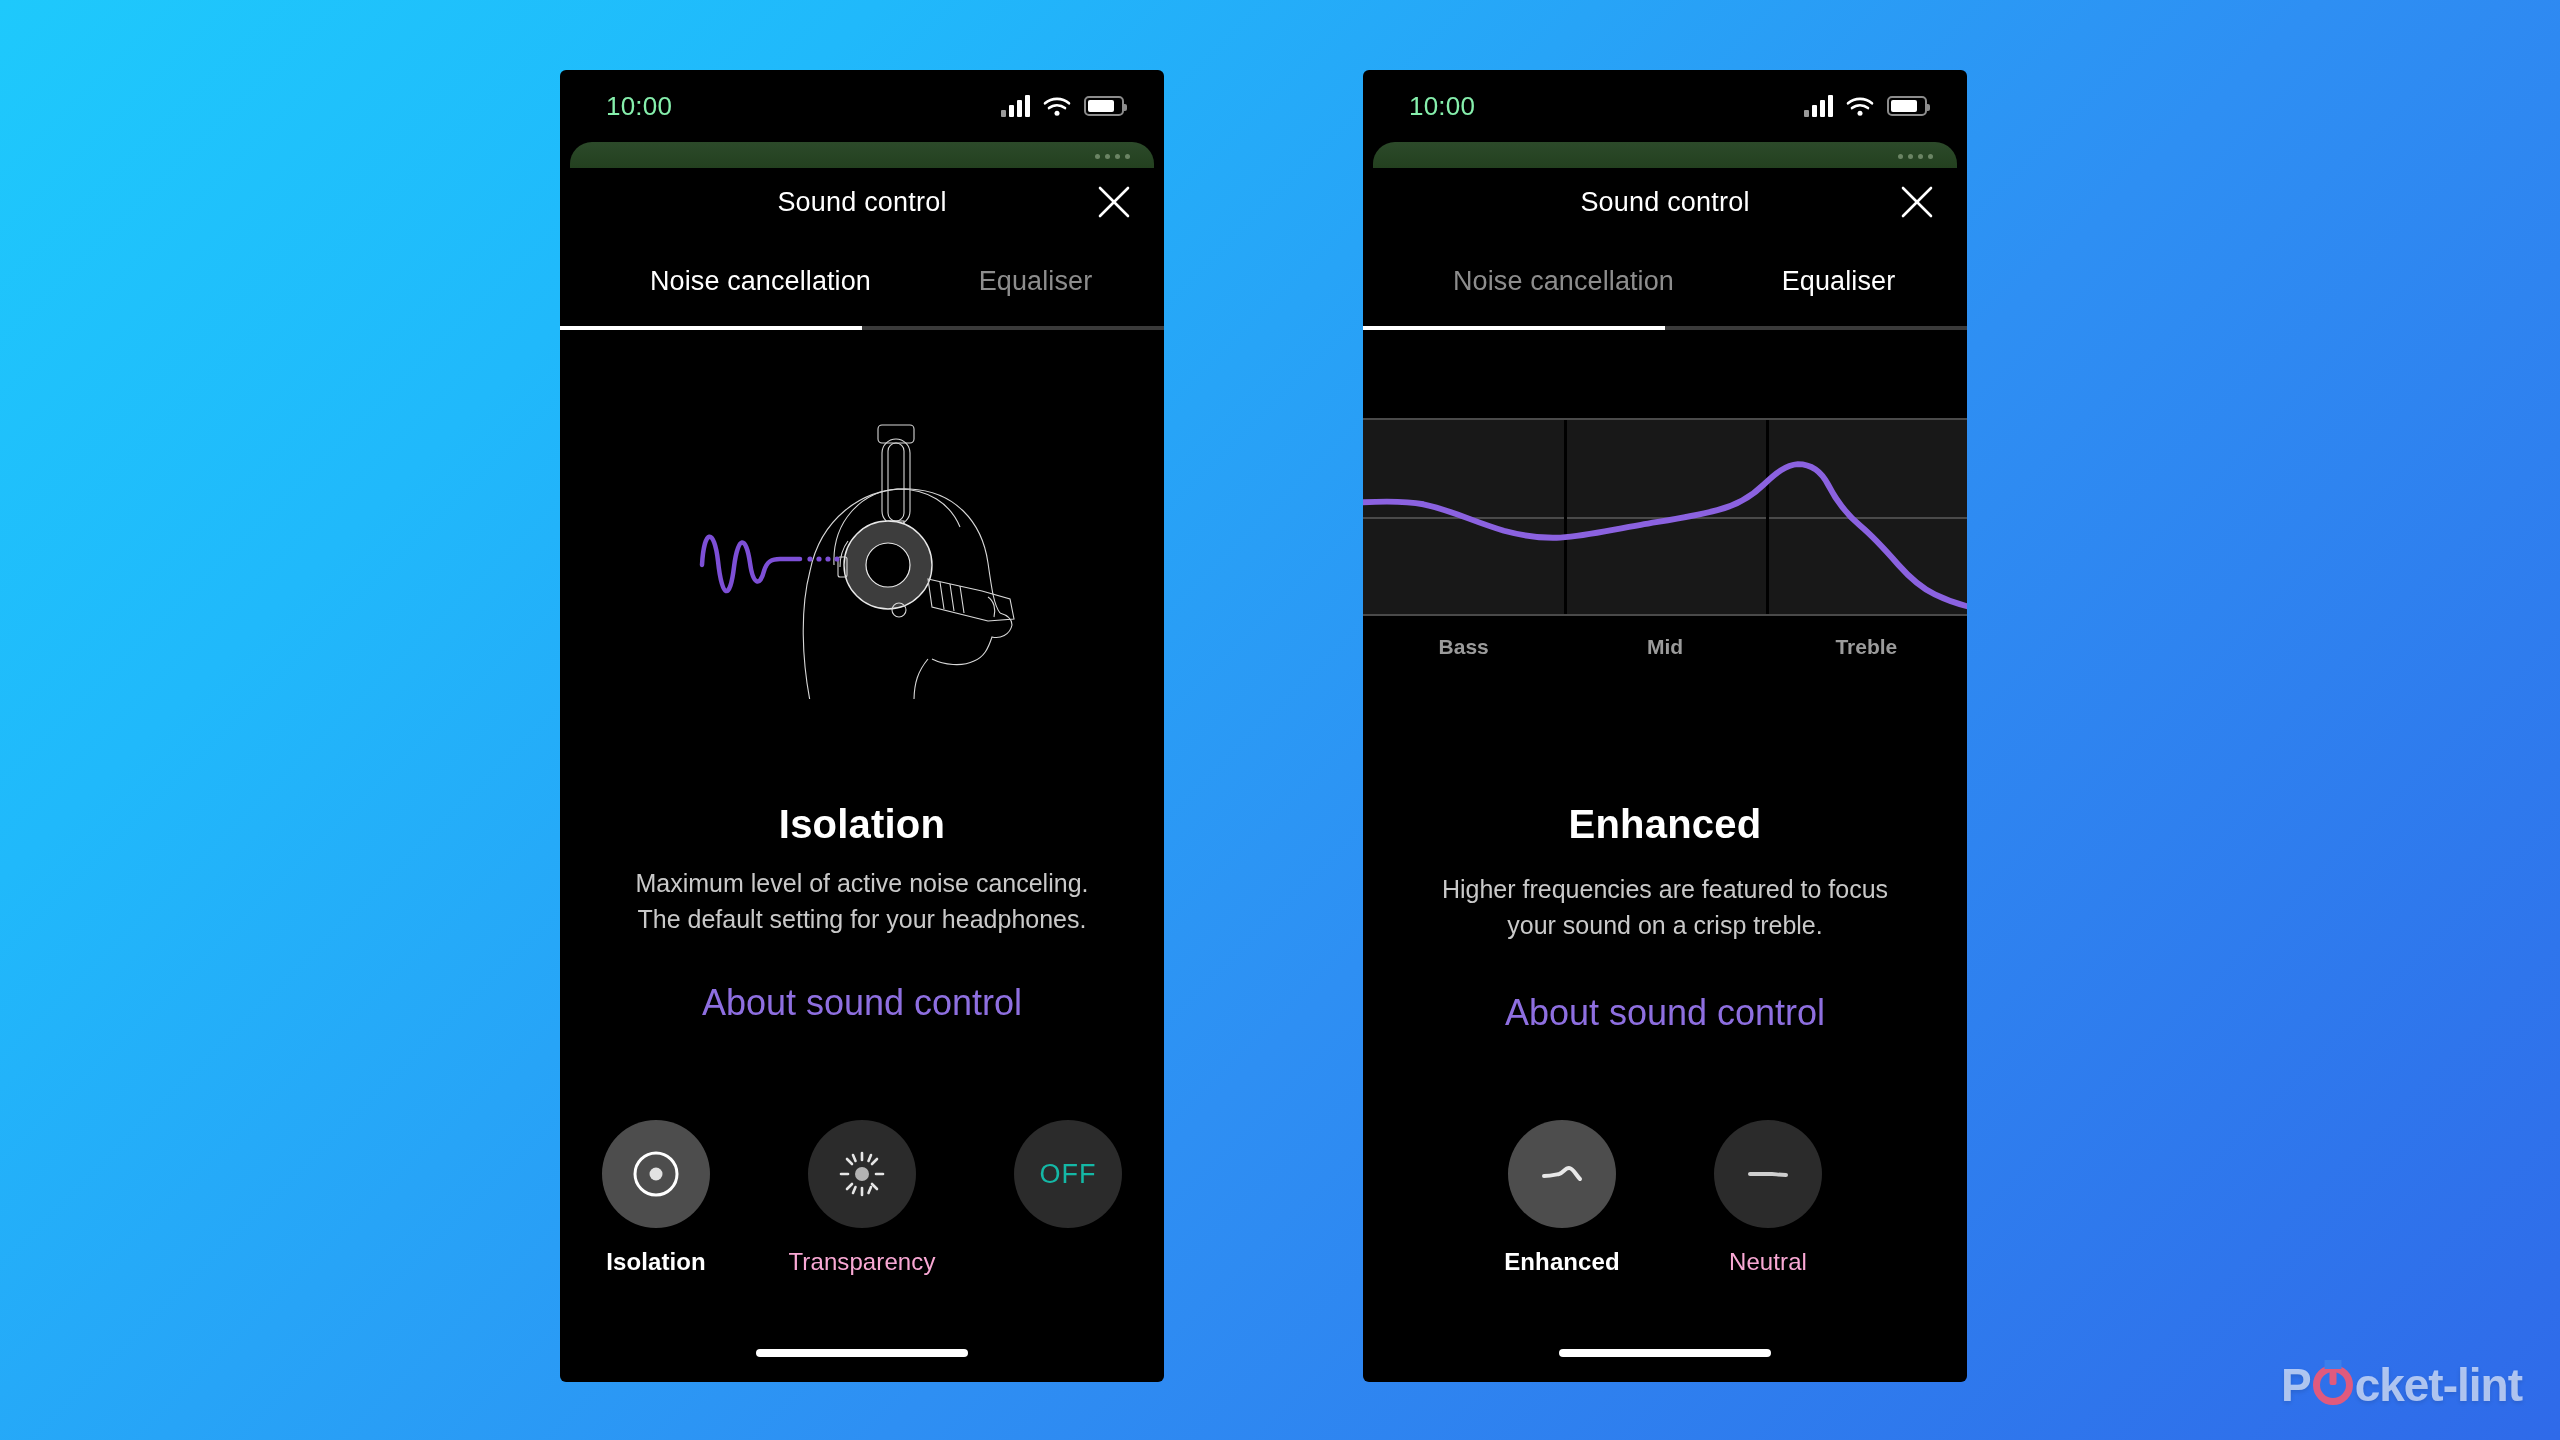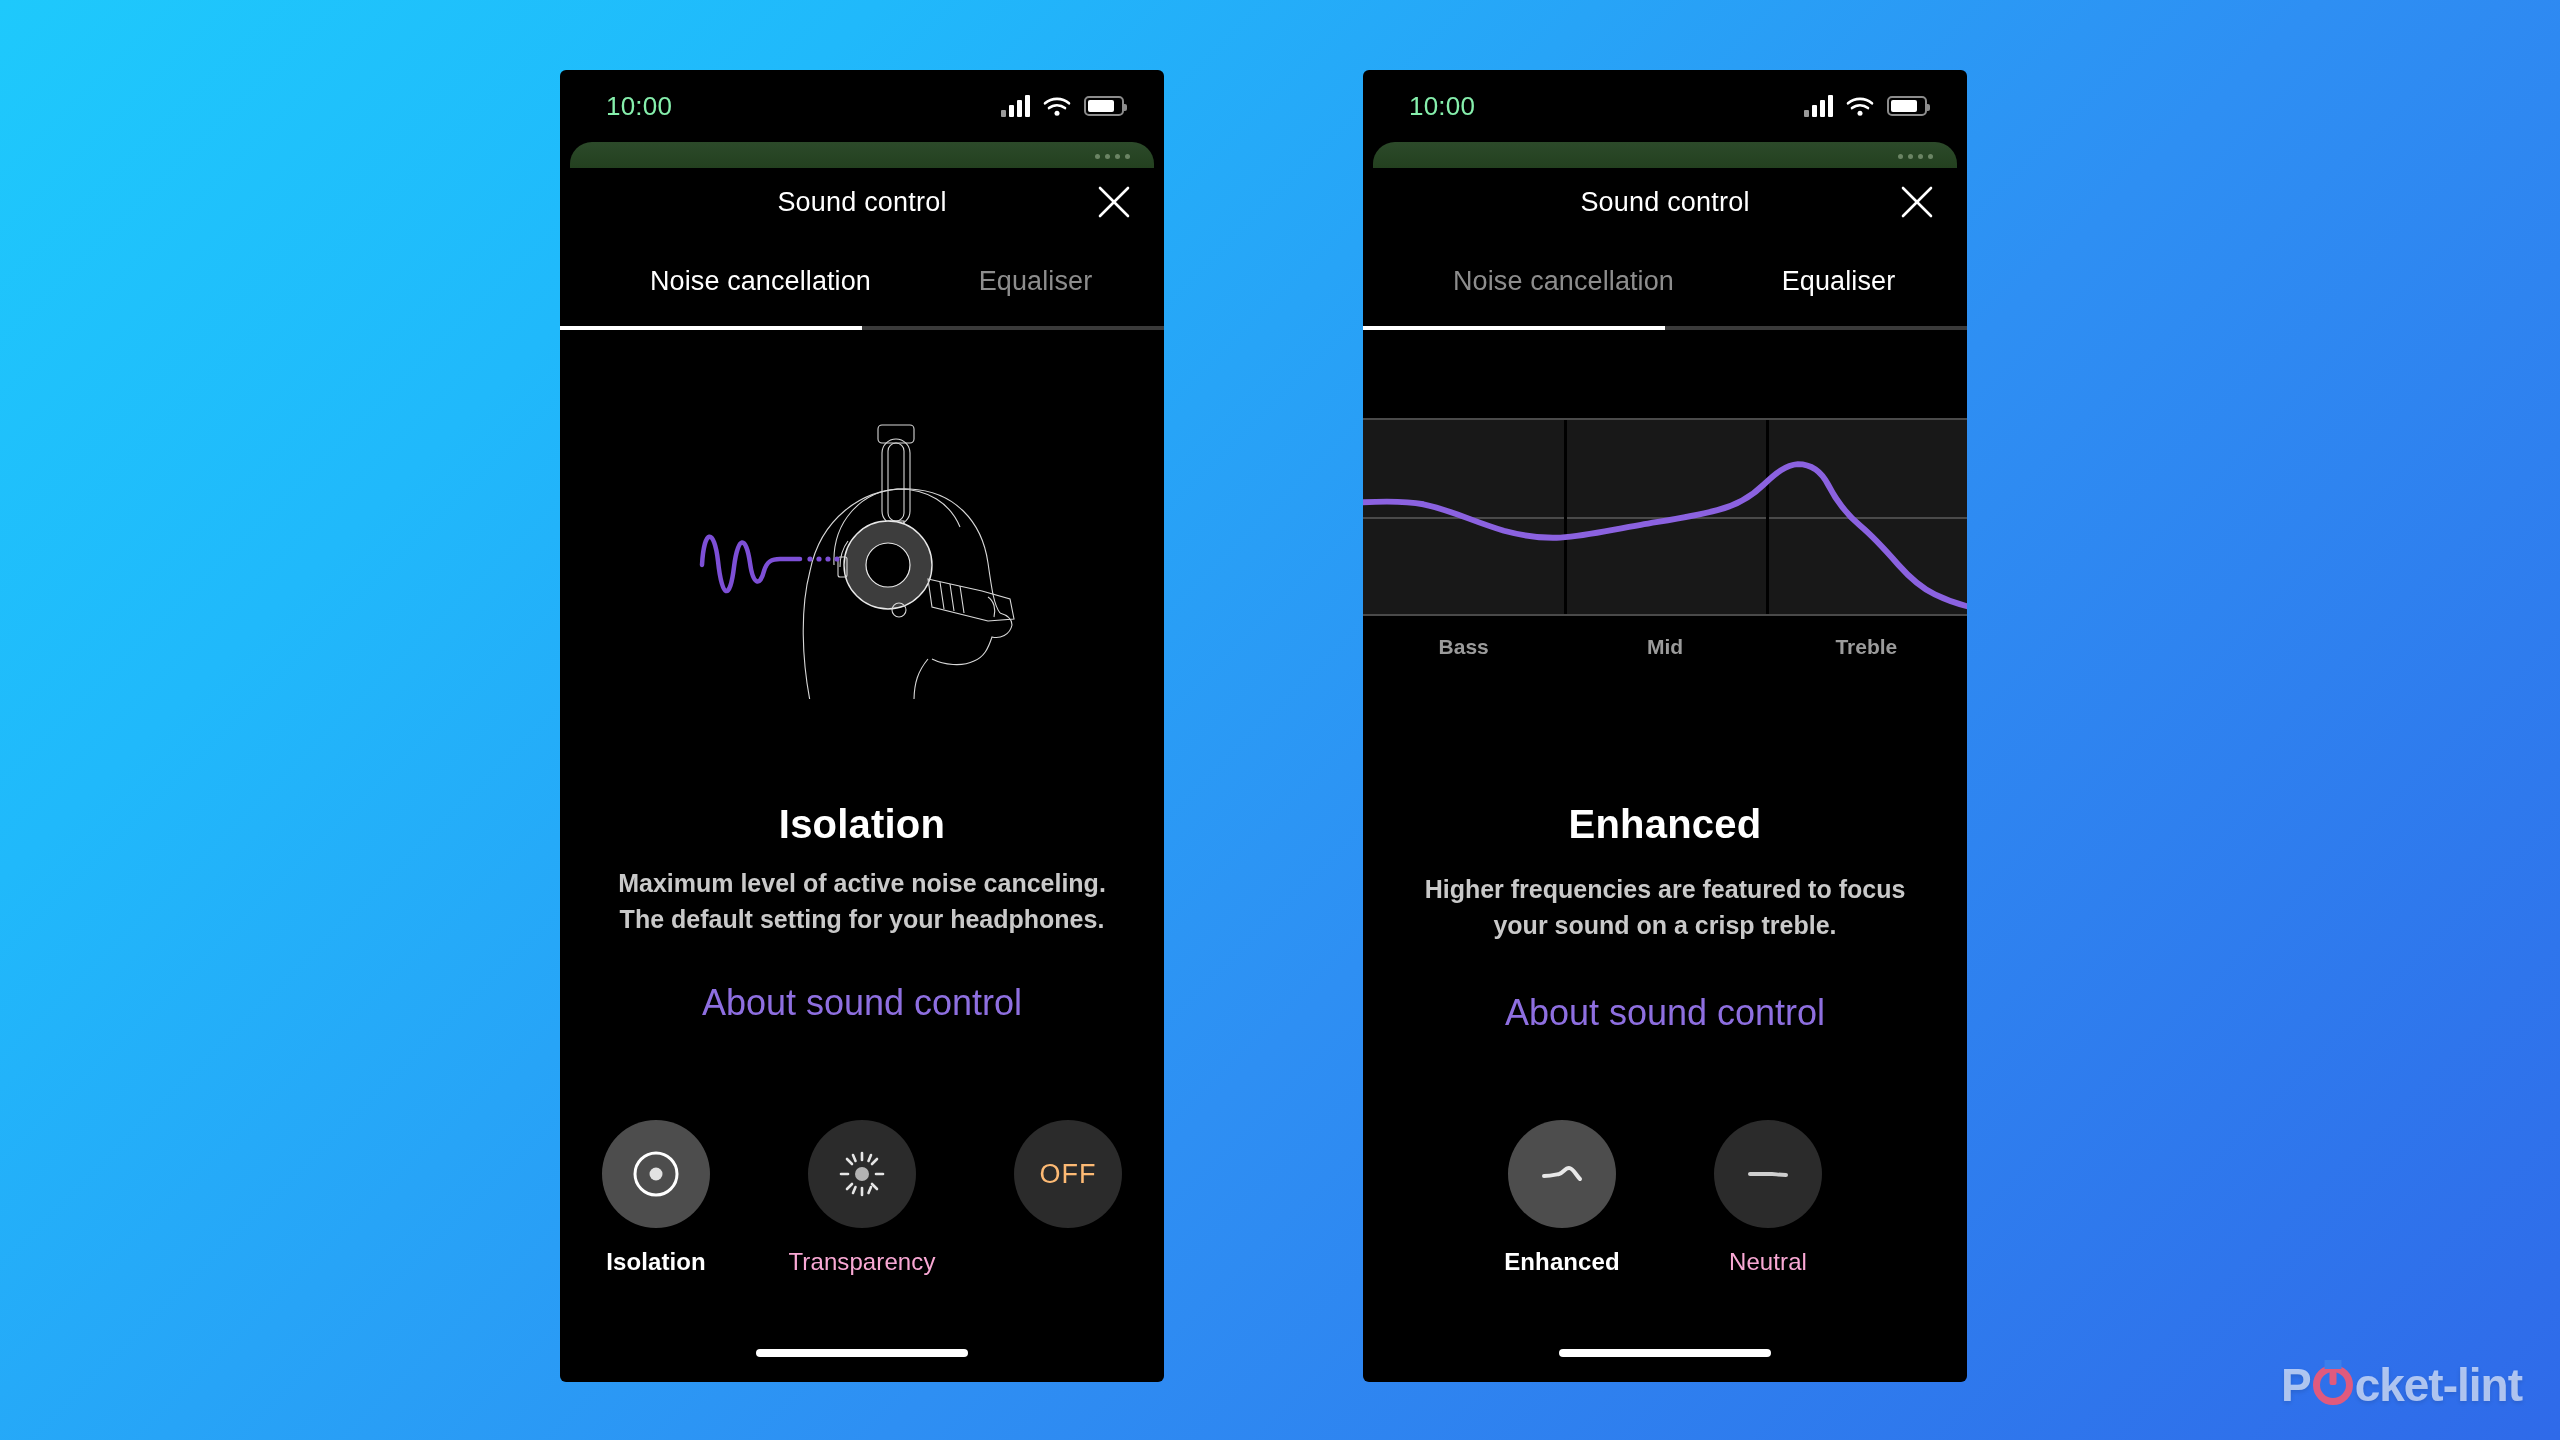--- a/index.html
+++ b/index.html
@@ -145,21 +145,21 @@
   .eq-rest { flex: 1; background: #000; }
 
   
   .desc { flex: 1 1 auto; text-align: center; padding: 0 56px; }
   .desc-title {
     color: #fff; font-size: 40px; font-weight: 600;
     letter-spacing: .2px; margin-top: 24px;
   }
   .desc-body {
     color: #c9c9c9; font-size: 25px; line-height: 1.45;
-    margin-top: 18px; font-weight: 700;
+    margin-top: 18px; font-weight: 400;
   }
   .desc-link {
     display: inline-block; margin-top: 44px;
     color: #8e6fe0; font-size: 36px; cursor: pointer;
   }
   #phone-right .desc-body { margin-top: 24px; }
   #phone-right .desc-link { margin-top: 48px; }
 
   
   .modes {
@@ -170,21 +170,21 @@
   .mode-circle {
     width: 108px; height: 108px; border-radius: 50%;
     margin: 0 auto;
     display: flex; align-items: center; justify-content: center;
   }
   .mode.selected .mode-circle { background: #4d4d4d; }
   .mode.unselected .mode-circle { background: #2b2b2b; }
   .mode-label { margin-top: 20px; font-size: 24px; letter-spacing: .1px; }
   .mode.selected .mode-label { color: #ffffff; font-weight: 600; }
   .mode.unselected .mode-label { color: #f9a8d4; font-weight: 400; }
-  .off-text { color: #fdba74; font-size: 27px; letter-spacing: 1px; }
+  .off-text { color: #14b8a6; font-size: 27px; letter-spacing: 1px; }
 
   
   .home-bar { flex: 0 0 58px; display: flex; align-items: center; justify-content: center; }
   .home-bar i { display: block; width: 212px; height: 8px; border-radius: 5px; background: #fff; }
 
   
   .watermark {
     position: absolute; right: 38px; bottom: 28px;
     display: flex; align-items: center;
     font-size: 46px; font-weight: 700; letter-spacing: -1px;

